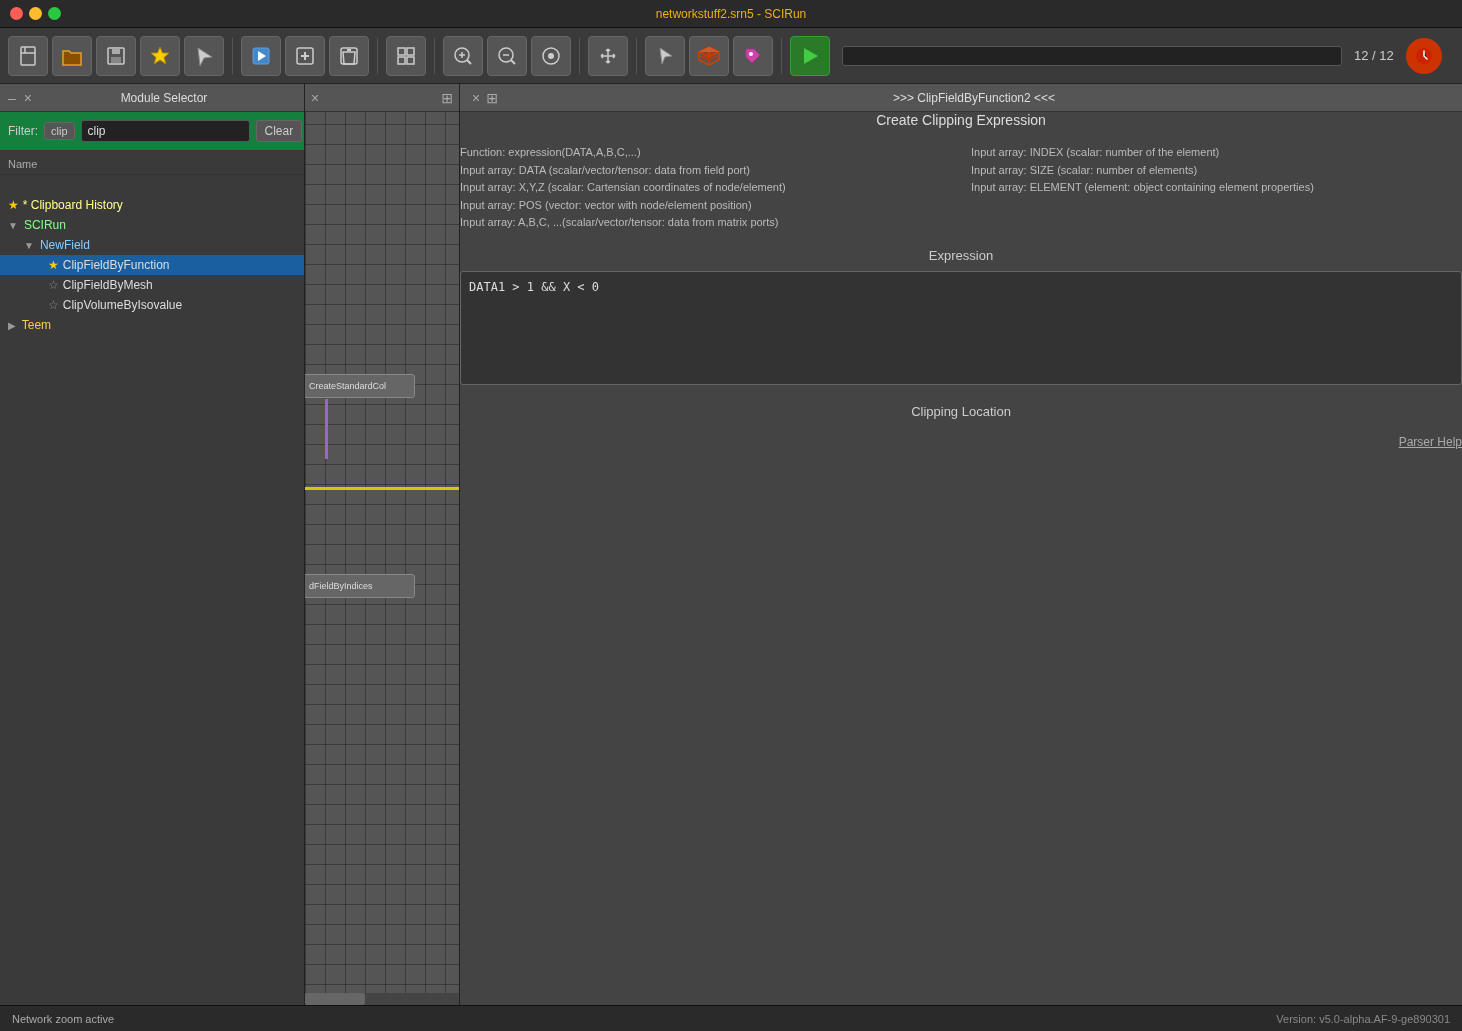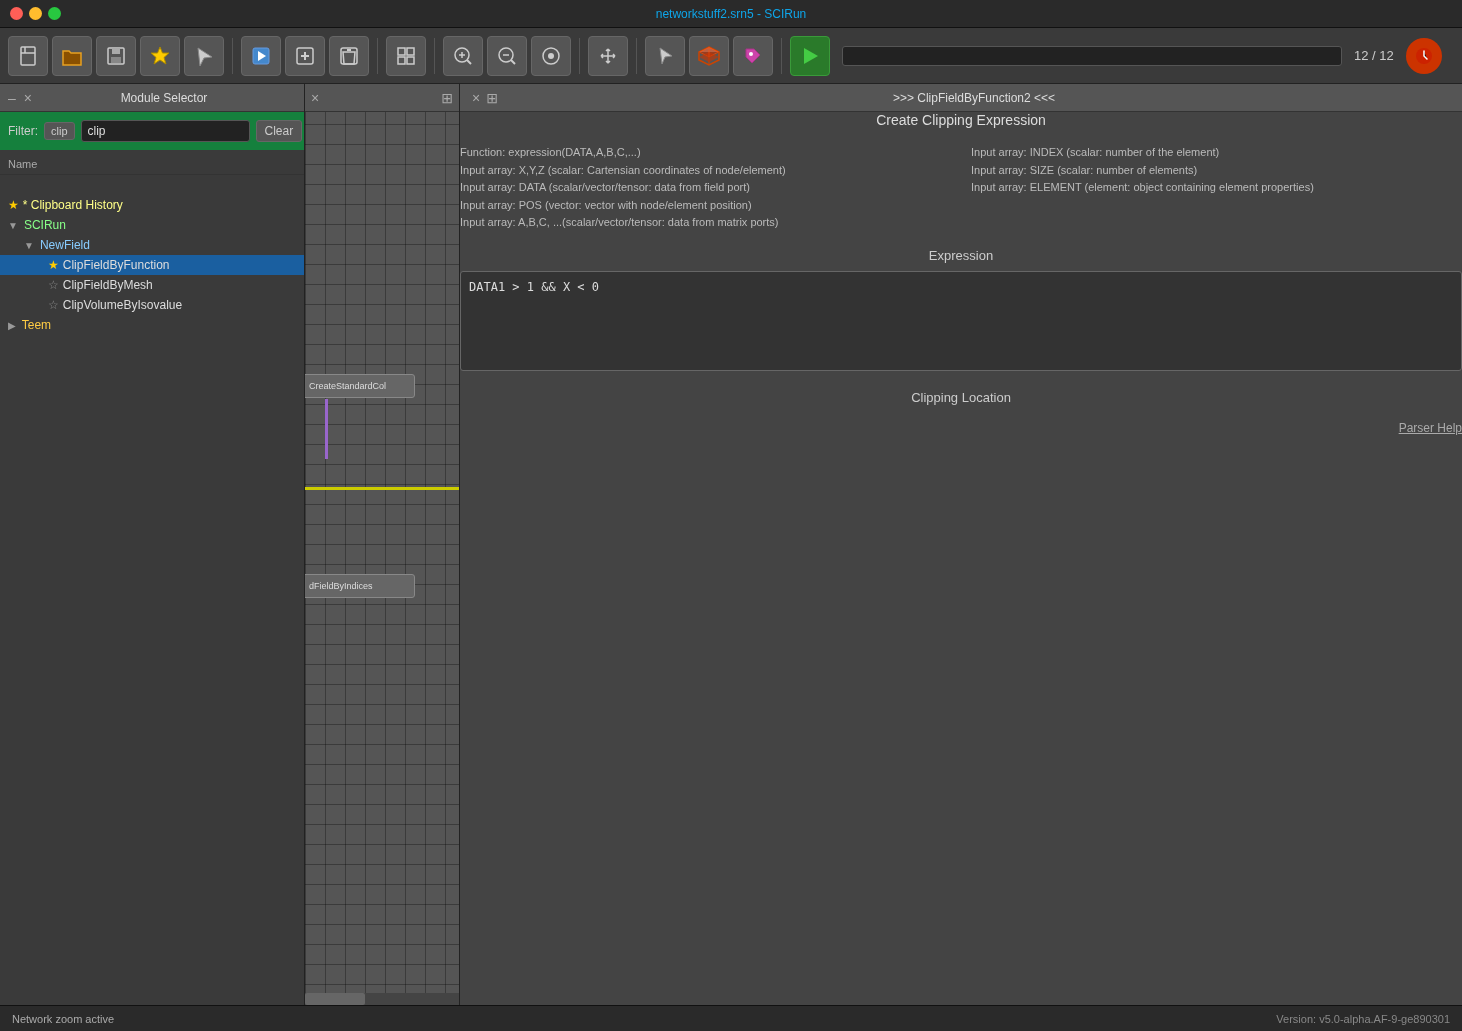--- a/index.html
+++ b/index.html
@@ -31,21 +31,21 @@
       align-items: center;
     }
     .tb-btn {
       width: 13px; height: 13px; border-radius: 50%;
       border: none; cursor: pointer;
     }
     .tb-btn.close { background: #ff5f57; }
     .tb-btn.minimize { background: #ffbd2e; }
     .tb-btn.maximize { background: #28c840; }
     .title-text {
-      color: #0ea5e9;
+      color: #eab308;
       font-size: 12px;
     }
 
     
     .main-toolbar {
       background: #3a3a3a;
       height: 56px;
       display: flex;
       align-items: center;
       padding: 0 8px;
@@ -327,21 +327,21 @@
     .expression-section {
       margin-top: 12px;
     }
     .expression-label {
       color: #ccc;
       font-size: 13px;
       margin-bottom: 8px;
     }
     .expression-textarea {
       width: 100%;
-      height: 100px;
+      height: 114px;
       background: #333;
       border: 1px solid #666;
       border-radius: 3px;
       color: #ddd;
       padding: 8px;
       font-size: 12px;
       font-family: monospace;
       resize: none;
     }
     .clipping-section {
@@ -660,22 +660,22 @@
       <span class="right-panel-title">&gt;&gt;&gt; ClipFieldByFunction2 &lt;&lt;&lt;</span>
       <span></span>
     </div>
 
     <div class="right-panel-content">
       <div class="section-title">Create Clipping Expression</div>
 
       <div class="info-grid">
         <div>
           <div class="info-line">Function: expression(DATA,A,B,C,...)</div>
+          <div class="info-line">Input array: DATA (scalar/vector/tensor: data from field port)</div>
           <div class="info-line">Input array: X,Y,Z (scalar: Cartensian coordinates of node/element)</div>
-          <div class="info-line">Input array: DATA (scalar/vector/tensor: data from field port)</div>
           <div class="info-line">Input array: POS (vector: vector with node/element position)</div>
           <div class="info-line">Input array: A,B,C, ...(scalar/vector/tensor: data from matrix ports)</div>
         </div>
         <div>
           <div class="info-line">Input array: INDEX (scalar: number of the element)</div>
           <div class="info-line">Input array: SIZE (scalar: number of elements)</div>
           <div class="info-line">Input array: ELEMENT (element: object containing element properties)</div>
         </div>
       </div>
 

